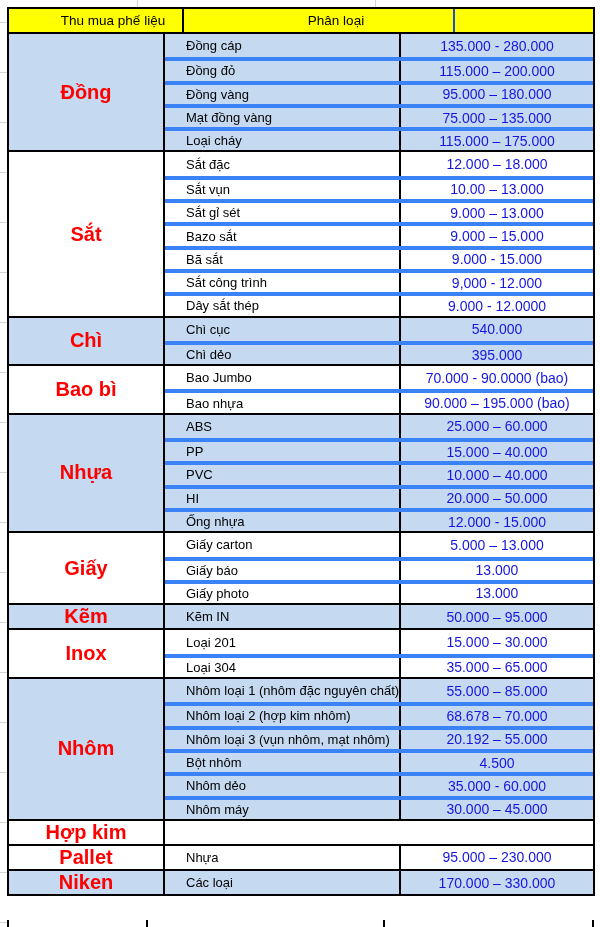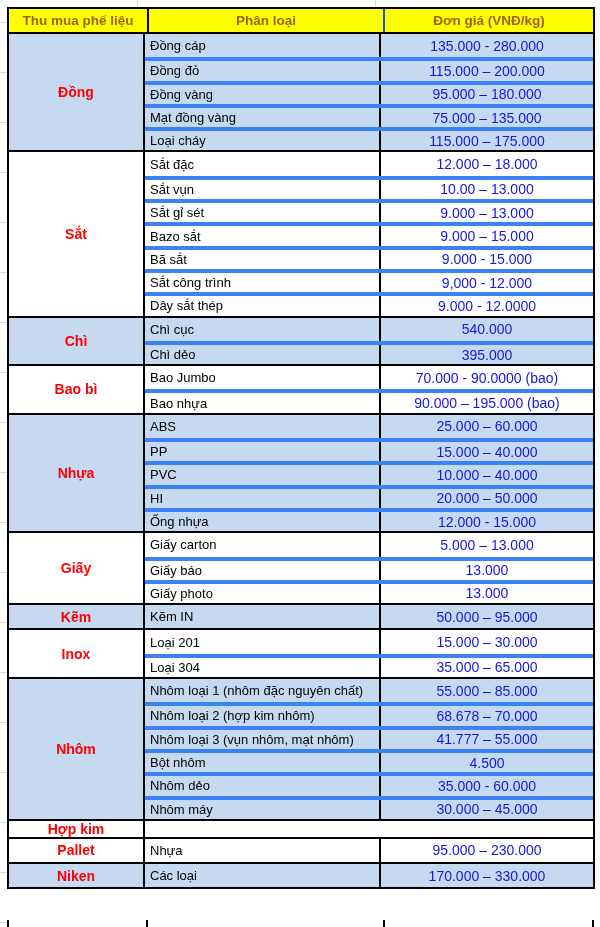--- a/index.html
+++ b/index.html
@@ -16,41 +16,41 @@
   .grid-tick.v{top:0;width:1px;height:7px;}
 
   
   .tbl{
     position:absolute;left:7px;top:7px;width:588px;
     border:2px solid #000;box-sizing:border-box;background:#fff;
   }
   .hdr{display:flex;height:23px;background:var(--hdr-bg,#ffff00);}
   .hcell{
     display:flex;align-items:center;justify-content:center;
-    font-weight:bold;font-size:13.5px;color:#a16207;box-sizing:border-box;
+    font-weight:normal;font-size:13.5px;color:#000000;box-sizing:border-box;margin-left:35px;
   }
   .hc1{width:140px;border-right:2px solid #000;}
   .hc2{width:236px;border-right:2px solid #1d4ed8;}
   .hc3{flex:1;}
 
   .section{display:flex;border-top:2px solid #000;}
   .section.blue{background:var(--band-blue,#c5daf1);}
   .section.white{background:#ffffff;}
   .cat{
-    width:136px;border-right:2px solid #000;box-sizing:border-box;
+    width:156px;border-right:2px solid #000;box-sizing:border-box;
     display:flex;align-items:center;justify-content:center;
-    font-weight:bold;font-size:14px;color:var(--cat-red,#fe0000);
+    font-weight:bold;font-size:20px;color:var(--cat-red,#fe0000);
     text-align:center;
   }
   .rows{flex:1;display:flex;flex-direction:column;}
   .row{display:flex;height:23.3px;box-sizing:border-box;}
   .row + .row{border-top:4px solid #3b82f6;}
   .lbl{
     width:236px;box-sizing:border-box;border-right:2px solid #000;
-    display:flex;align-items:center;padding-left:5px;
+    display:flex;align-items:center;padding-left:21px;
     font-size:13px;color:#000;white-space:nowrap;overflow:hidden;
   }
   .prc{
     flex:1;display:flex;align-items:center;justify-content:center;
     font-weight:normal;font-size:14px;color:var(--price-blue,#1515e0);
     white-space:nowrap;
   }
 
   
   .stub{position:absolute;top:920px;height:7px;width:2px;background:#000;}
@@ -60,21 +60,20 @@
 
 <div class="sheet">
 
   <div class="grid-tick v" style="left:137px;"></div>
   <div class="grid-tick v" style="left:375px;"></div>
 
   <div class="tbl">
     <div class="hdr">
       <div class="hcell hc1">Thu mua phế liệu</div>
       <div class="hcell hc2">Phân loại</div>
-      <div class="hcell hc3">Đơn giá (VNĐ/kg)</div>
     </div>
     <div id="tbody">
         <div class="section blue">
           <div class="cat">Đồng</div>
           <div class="rows">
             <div class="row">
               <div class="lbl">Đồng cáp</div>
               <div class="prc">135.000 - 280.000</div>
             </div>
             <div class="row">
@@ -224,21 +223,21 @@
             <div class="row">
               <div class="lbl">Nhôm loại 1 (nhôm đặc nguyên chất)</div>
               <div class="prc">55.000 – 85.000</div>
             </div>
             <div class="row">
               <div class="lbl">Nhôm loại 2 (hợp kim nhôm)</div>
               <div class="prc">68.678 – 70.000</div>
             </div>
             <div class="row">
               <div class="lbl">Nhôm loại 3 (vụn nhôm, mạt nhôm)</div>
-              <div class="prc">41.777 – 55.000</div>
+              <div class="prc">20.192 – 55.000</div>
             </div>
             <div class="row">
               <div class="lbl">Bột nhôm</div>
               <div class="prc">4.500</div>
             </div>
             <div class="row">
               <div class="lbl">Nhôm dẻo</div>
               <div class="prc">35.000 - 60.000</div>
             </div>
             <div class="row">

